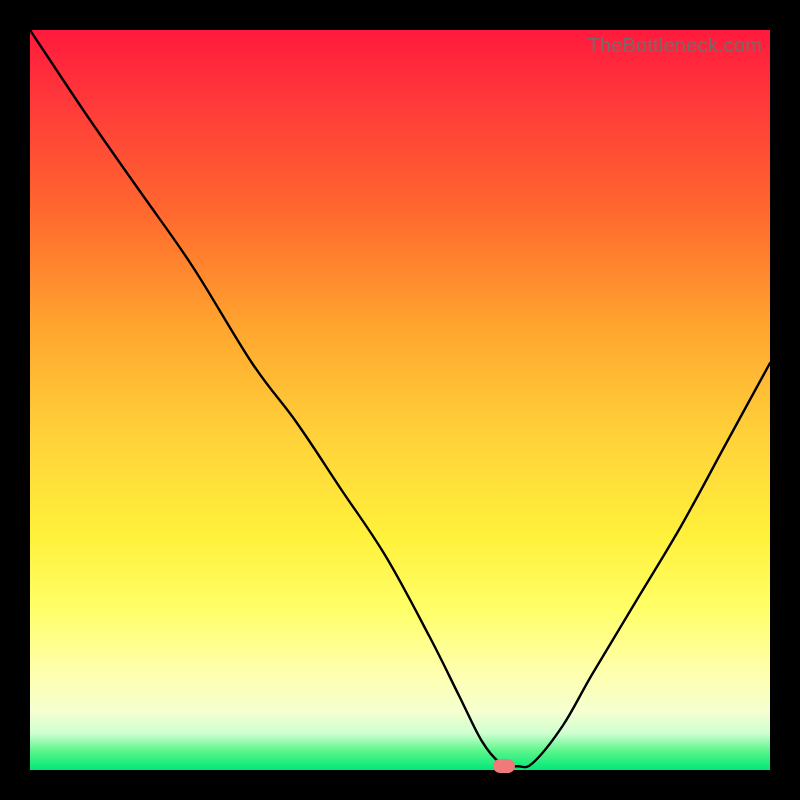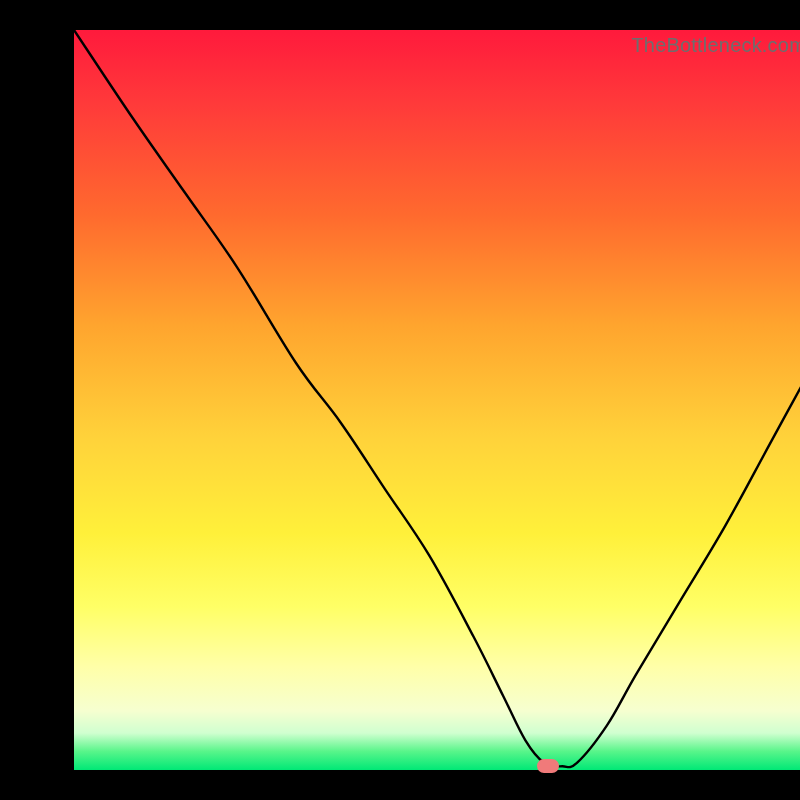--- a/index.html
+++ b/index.html
@@ -9,21 +9,20 @@
     height: 800px;
     background: #000;
     overflow: hidden;
     font-family: Arial, Helvetica, sans-serif;
   }
   .frame {
     position: relative;
     width: 752px;
     height: 800px;
     background: #000;
-    margin-left: 44px;
   }
   .plot-area {
     position: absolute;
     left: 30px;
     top: 30px;
     width: 740px;
     height: 740px;
     background: linear-gradient(to bottom,
       #ff1a3c 0%,
       #ff3a3a 10%,

